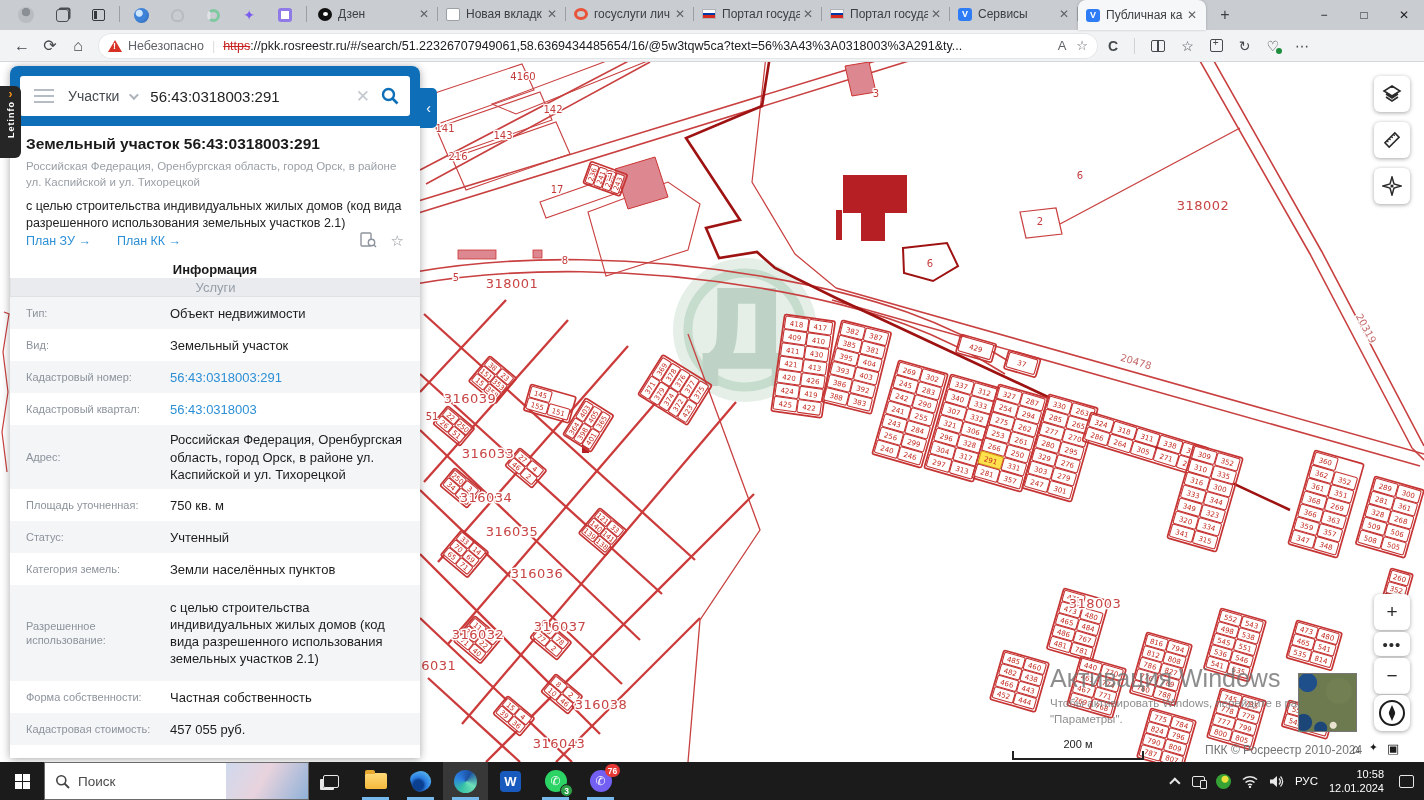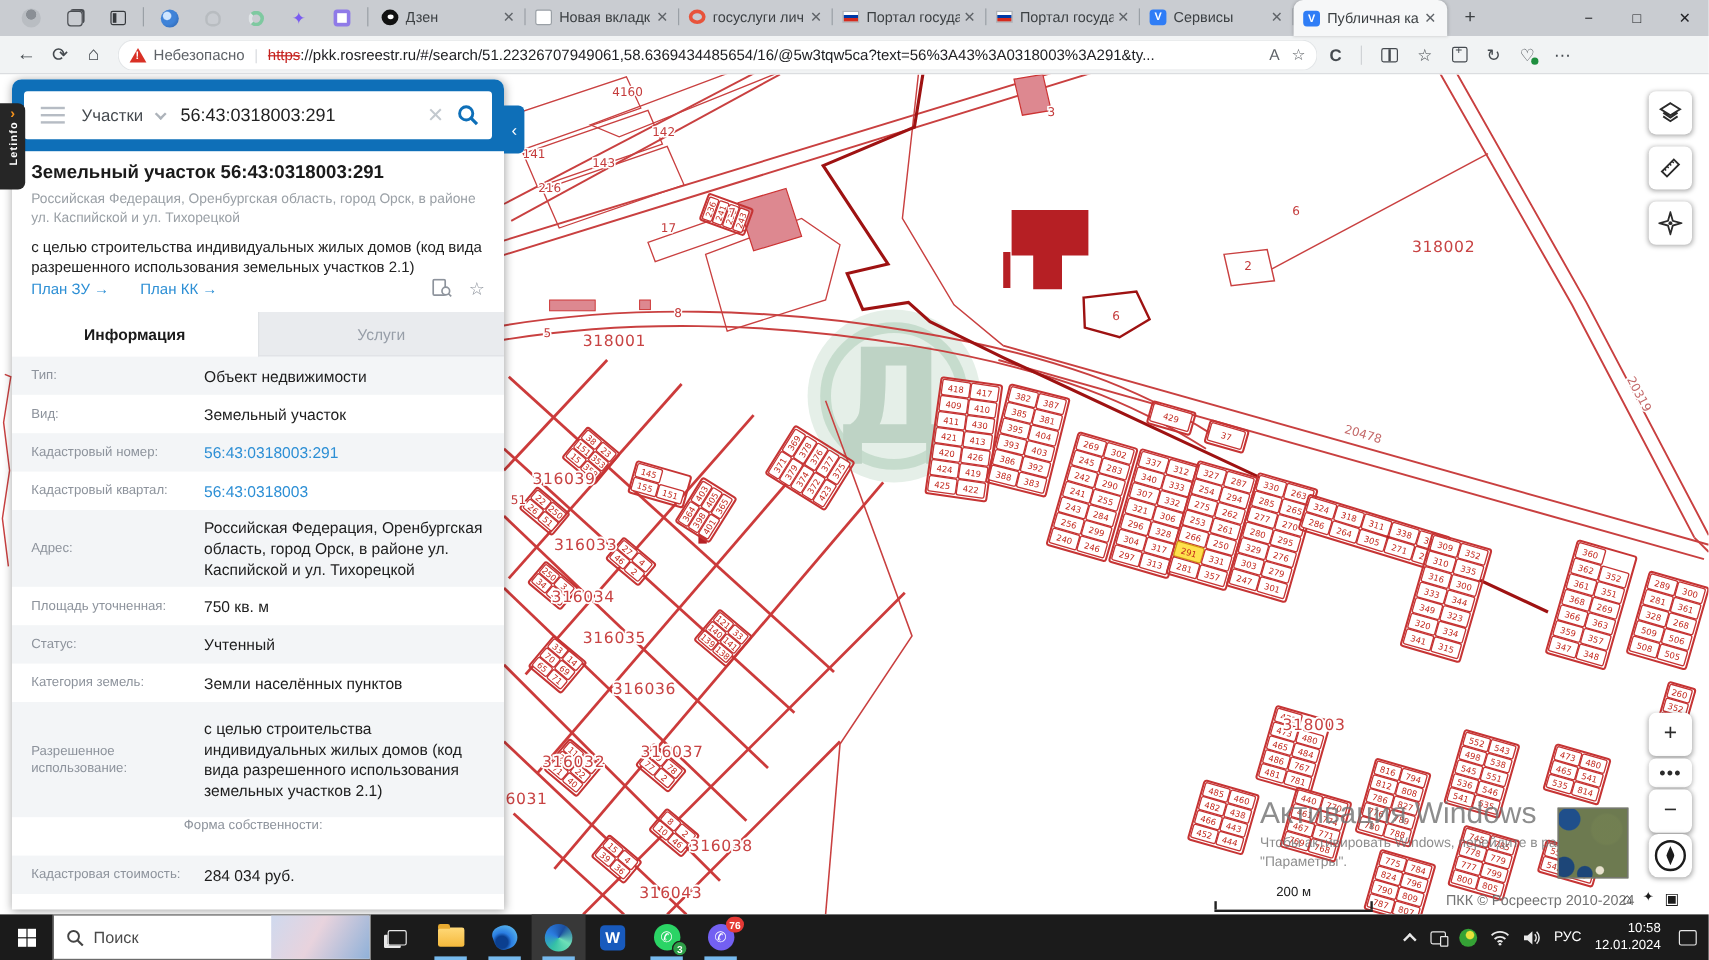--- a/index.html
+++ b/index.html
@@ -108,21 +108,21 @@
   .letinfo .arr { color:#f7941d; font-size:12px; font-weight:bold; line-height:10px; }
   .letinfo .vtext { writing-mode:vertical-rl; transform:rotate(180deg); color:#fff; font-size:9px; font-weight:bold; letter-spacing:1px; margin-top:2px; }
 
   .pinfo { padding:8px 16px 6px 16px; }
   .ptitle { font-size:15.5px; font-weight:bold; color:#1a1a1a; line-height:1.25; }
   .psub { font-size:11.5px; color:#9aa0a6; margin-top:6px; line-height:1.35; }
   .pdesc { font-size:12.5px; color:#222; margin-top:8px; line-height:1.35; }
   .plinks { display:flex; align-items:center; margin-top:0; }
   .plink { color:#2d8fd5; font-size:12.5px; margin-right:26px; }
   .picos { margin-left:auto; display:flex; gap:14px; color:#8d939c; }
-  .ptabs { display:flex; height:37px; margin-top:4px; }
+  .ptabs { display:flex; height:37px; margin-top:4px;flex-direction:column; }
   .ptab { flex:1; display:flex; align-items:center; justify-content:center; font-size:13px; }
   .ptab.active { background:#fff; color:#1a1a1a; font-weight:bold; }
   .ptab.idle { background:#e9ebee; color:#979ea8; border-bottom:1px solid #dfe2e5; border-left:1px solid #dfe2e5; }
   .prow { display:flex; align-items:center; padding:0 16px; }
   .prow.alt { background:#f3f5f7; }
   .prow .lbl { flex:0 0 144px; font-size:11px; color:#8d939c; line-height:1.3; padding-right:8px; }
   .prow .val { flex:1; font-size:13px; color:#1d1d1d; line-height:1.32; }
   .prow .val.link { color:#2d8fd5; }
 
   
@@ -1132,27 +1132,27 @@
             <span class="val">Учтенный</span>
           </div>
           <div class="prow" style="height: 32px;">
             <span class="lbl">Категория земель:</span>
             <span class="val">Земли населённых пунктов</span>
           </div>
           <div class="prow alt" style="height: 96px;">
             <span class="lbl">Разрешенное использование:</span>
             <span class="val">с целью строительства индивидуальных жилых домов (код вида разрешенного использования земельных участков 2.1)</span>
           </div>
-          <div class="prow" style="height: 32px; flex-direction: column;">
+          <div class="prow" style="height: 32px;">
             <span class="lbl">Форма собственности:</span>
             <span class="val">Частная собственность</span>
           </div>
           <div class="prow alt" style="height: 32px;">
             <span class="lbl">Кадастровая стоимость:</span>
-            <span class="val">284 034 руб.</span>
+            <span class="val">457 055 руб.</span>
           </div>
           <div class="prow" style="height: 32px;"></div>
         </div>
     </div>
 
     <div class="collapse">‹</div>
 
     <div class="letinfo">
       <span class="arr">›</span>
       <span class="vtext">Letinfo</span>

